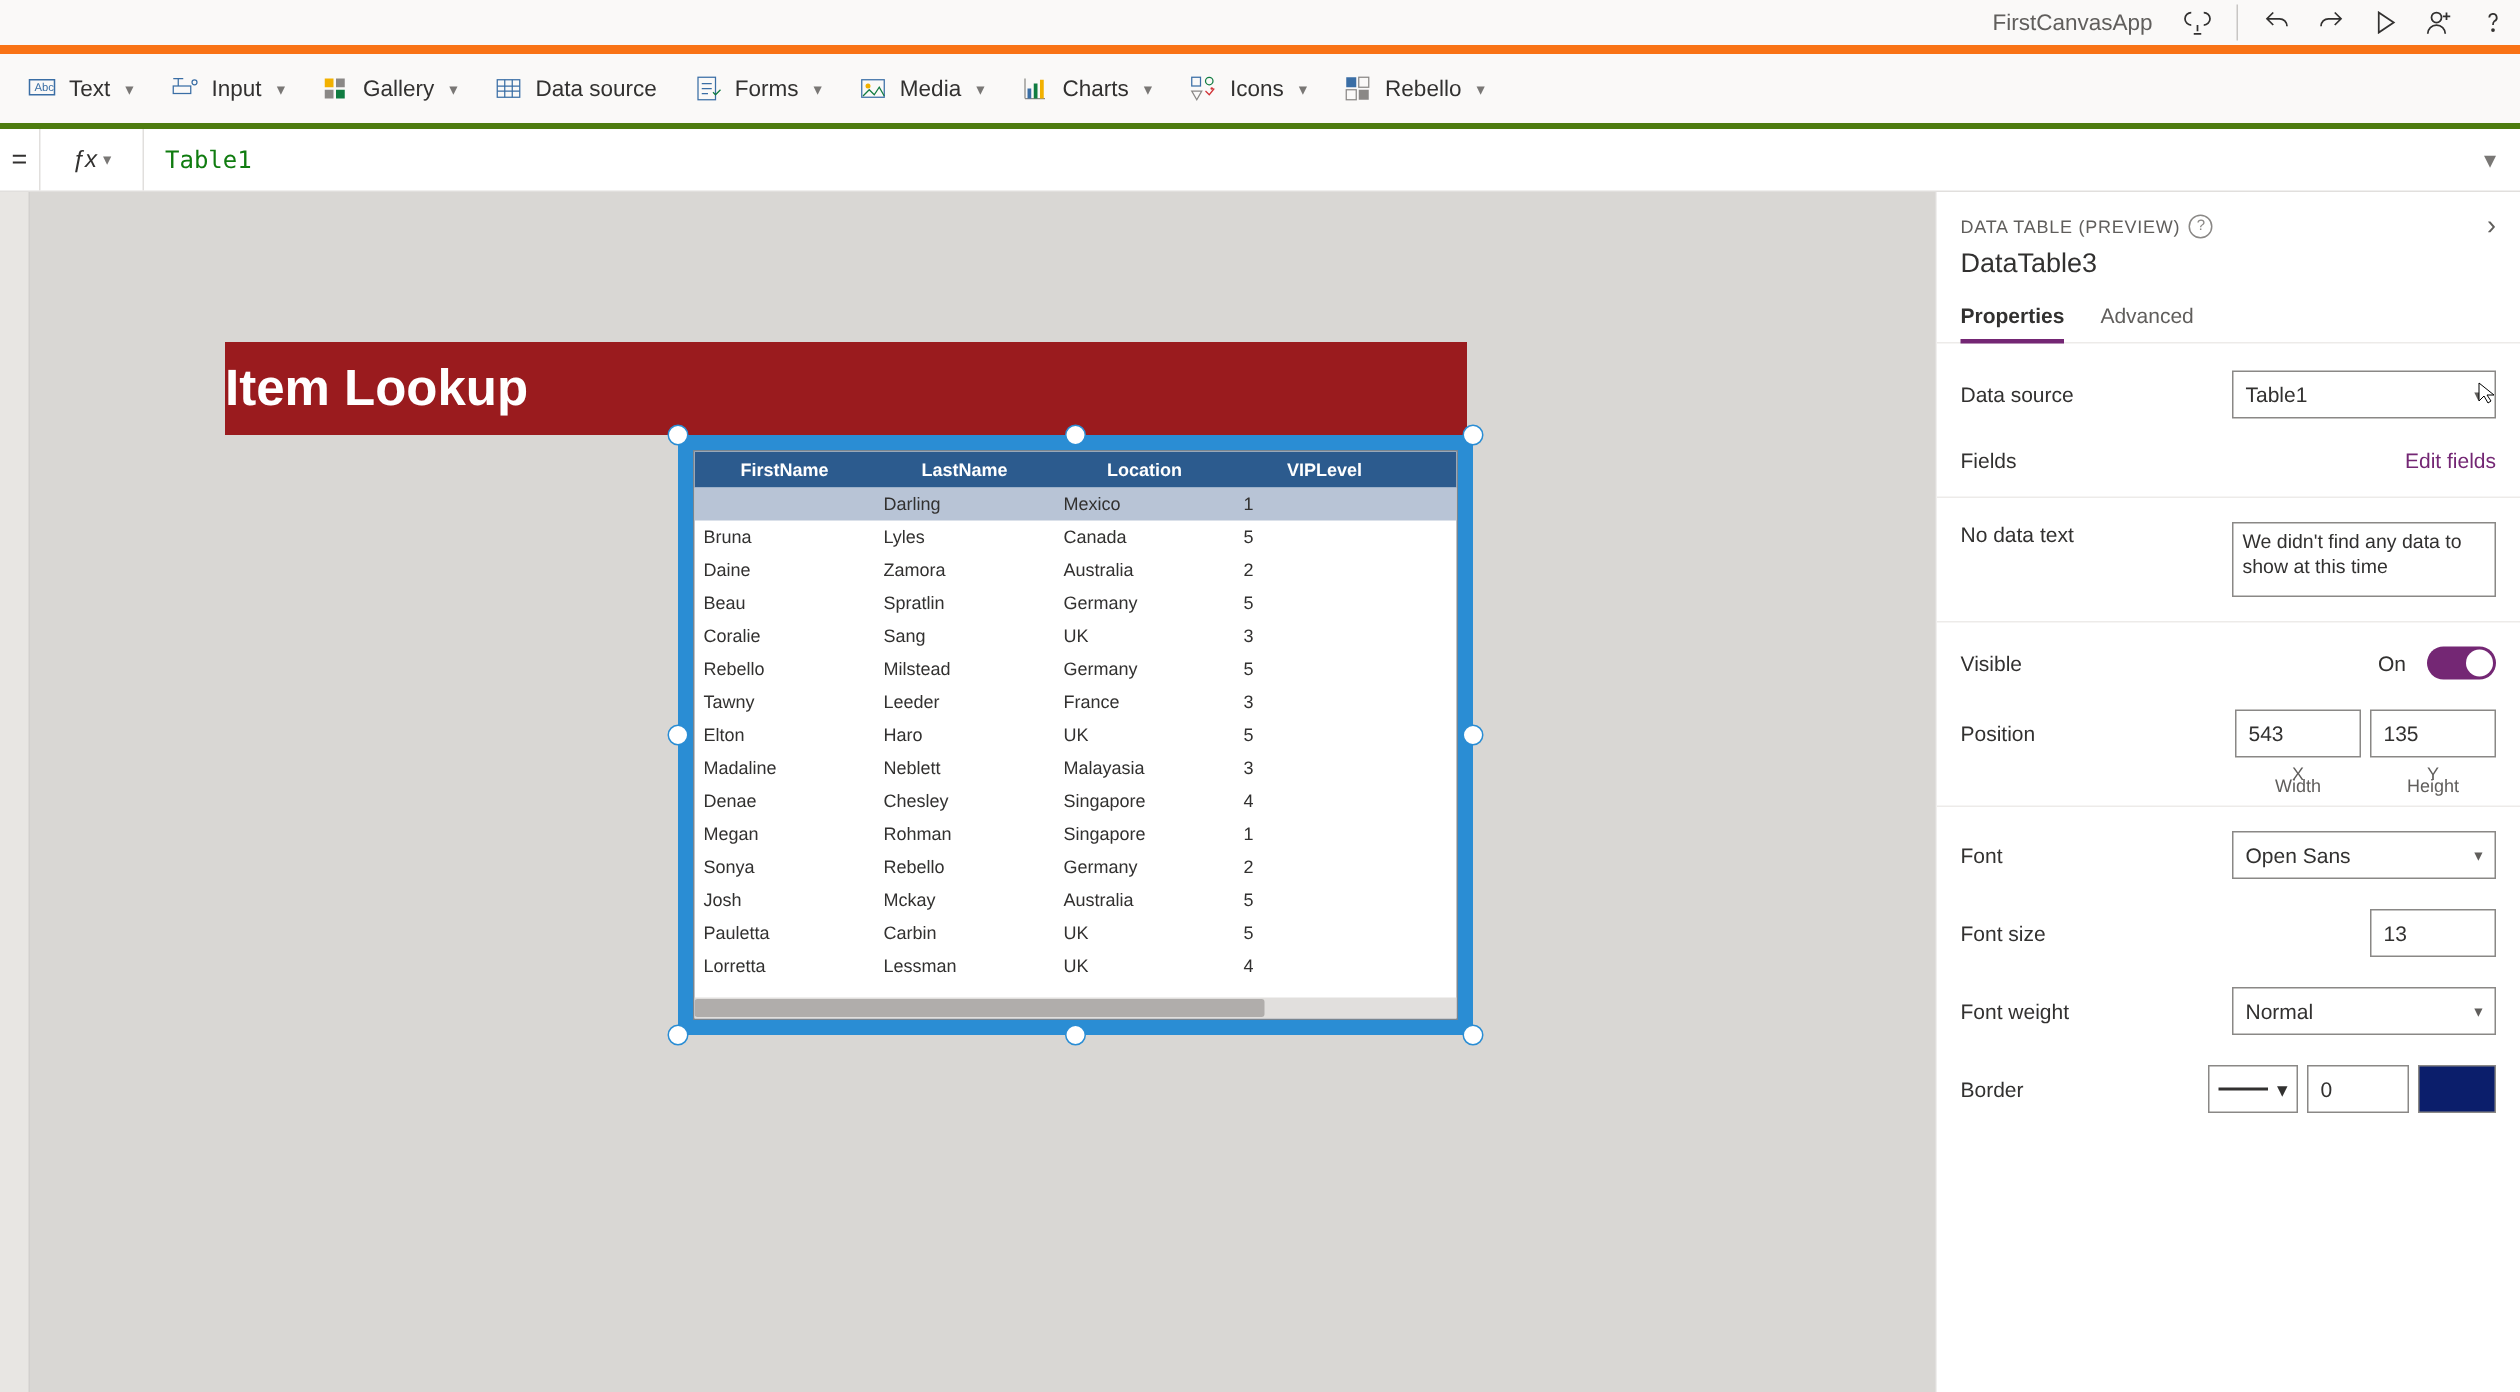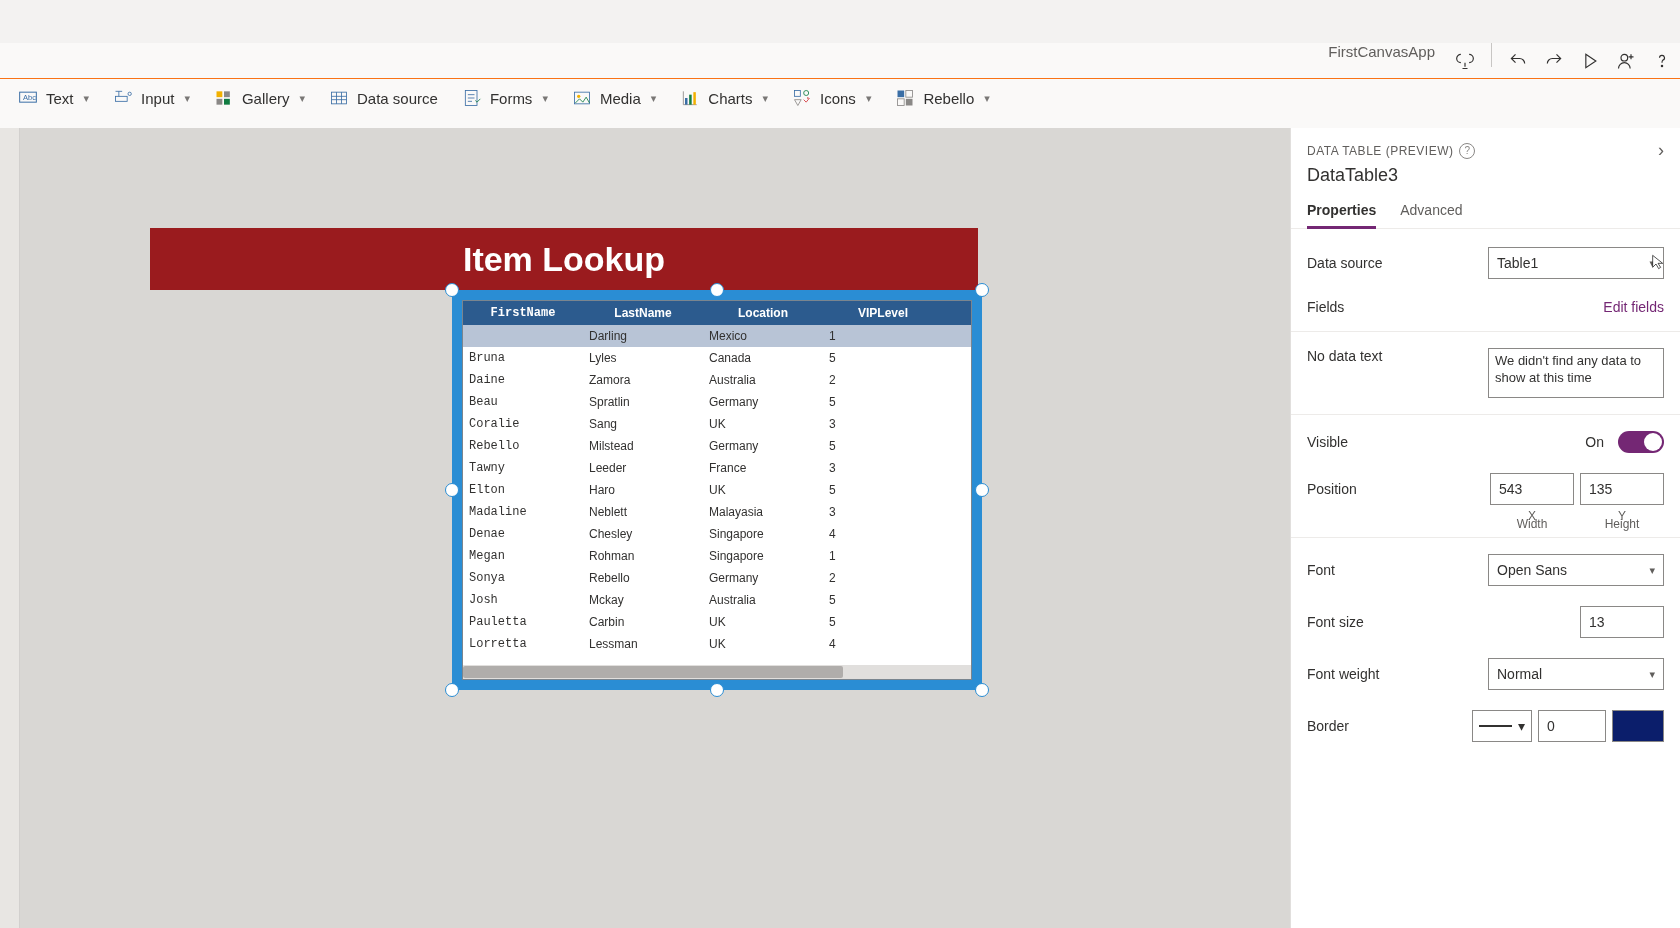--- a/index.html
+++ b/index.html
@@ -1,27 +1,27 @@
 <!DOCTYPE html>
 <html><head>
 <meta charset="utf-8">
 <style>
   * { box-sizing: border-box; font-family: "Segoe UI", Arial, sans-serif; }
   html, body { margin:0; padding:0; width:1680px; height:928px; background:#f3f2f1; overflow:hidden; }
 
   
-  .topbar { display:flex; height:36px; background:#faf9f8; border-bottom:1px solid #f97316;margin-top:43px; }
+  .topbar { display:flex; align-items:center; height:36px; background:#faf9f8; border-bottom:6px solid #f97316; }
   .topbar .spacer { flex:1; }
   .topbar .appname { font-size:15px; color:#605e5c; margin-right:12px; }
   .topbar .divider { width:1px; height:24px; background:#c8c6c4; margin:0 8px; }
   .topbar .iconbtn { width:36px; height:36px; display:flex; align-items:center; justify-content:center; cursor:pointer; }
   .topbar .iconbtn svg { width:20px; height:20px; stroke:#323130; fill:none; stroke-width:1.4; }
 
   
-  .ribbon { display:flex; height:50px; background:#faf9f8; border-bottom:1px solid #4d7c0f; padding:0 8px; gap:4px;}
+  .ribbon { display:flex; align-items:center; height:50px; background:#faf9f8; border-bottom:4px solid #4d7c0f; padding:0 8px; gap:4px;}
   .ribbon .rbtn { display:flex; align-items:center; height:38px; padding:0 10px; cursor:pointer; gap:8px; border-radius:2px;}
   .ribbon .rbtn .lbl { font-size:15px; color:#323130; }
   .ribbon .rbtn .chev { font-size:11px; color:#797775; margin-left:2px; }
   .ribbon .rbtn .ico { width:20px; height:20px; display:flex; align-items:center; justify-content:center;}
   .ribbon .rbtn .ico svg { width:20px; height:20px; }
 
   
   .formulabar { display:flex; align-items:center; height:42px; background:#ffffff; border-bottom:1px solid #e1dfdd; }
   .formulabar .eq { width:26px; text-align:center; font-size:18px; color:#323130; }
   .formulabar .fxwrap { width:70px; display:flex; align-items:center; justify-content:center; border-left:1px solid #e1dfdd; border-right:1px solid #e1dfdd; height:100%; gap:4px; cursor:pointer;text-align:center;}
@@ -29,30 +29,30 @@
   .formulabar .formula { flex:1; padding:0 14px; font-family: Consolas, monospace; font-size:16px; color:#107c10; }
   .formulabar .expand { width:40px; text-align:center; color:#797775; cursor:pointer;}
 
   
   .mainarea { position:absolute; top:128px; left:0; right:0; bottom:0; display:flex; }
   .leftgutter { width:20px; background:#e8e6e3; border-right:1px solid #d2d0ce;}
   .canvaswrap { flex:1; background:#d9d7d4; position:relative; overflow:hidden;}
   .proppanel { width:390px; background:#ffffff; border-left:1px solid #e1dfdd; display:flex; flex-direction:column; overflow:hidden;}
 
   
-  .canvas-header { position:absolute; left:130px; top:100px; width:828px; height:62px; background:#9a1b1e; display:flex; align-items:center; justify-content:center;}
+  .canvas-header { position:absolute; left:130px; top:100px; width:828px; height:62px; background:#9a1b1e; display:flex; align-items:center; justify-content:flex-start;}
   .canvas-header .title { color:#ffffff; font-size:34px; font-weight:700; }
 
   .sel-box { position:absolute; left:432px; top:162px; width:530px; height:400px; background:#2a8dd4; }
   .sel-handle { position:absolute; width:14px; height:14px; background:#fff; border:1px solid #2a8dd4; border-radius:50%; z-index:5;}
 
   .datatable { position:absolute; left:10px; top:10px; right:10px; bottom:10px; background:#ffffff; border:1px solid #7a858f; overflow:hidden; }
   .dt-head { display:flex; background:#2c5b8e; color:#fff; font-size:12px; font-weight:600; height:24px; align-items:center;}
   .dt-head > div, .dt-row > div { padding:0 6px; overflow:hidden; text-overflow:ellipsis; white-space:nowrap;}
-  .col-fn { width:120px; text-align:center;font-family:Liberation Mono, monospace;}
+  .col-fn { width:120px; text-align:center;}
   .col-ln { width:120px; text-align:center;}
   .col-loc { width:120px; text-align:center;}
   .col-vip { width:120px; text-align:center;}
   .dt-body { height:calc(100% - 40px); overflow:hidden; font-size:12px; color:#323130;}
   .dt-row { display:flex; height:22px; align-items:center; }
   .dt-row:first-child { background:#b8c4d6; }
   .dt-body .dt-row .col-fn,
   .dt-body .dt-row .col-ln,
   .dt-body .dt-row .col-loc,
   .dt-body .dt-row .col-vip { text-align:left; }

